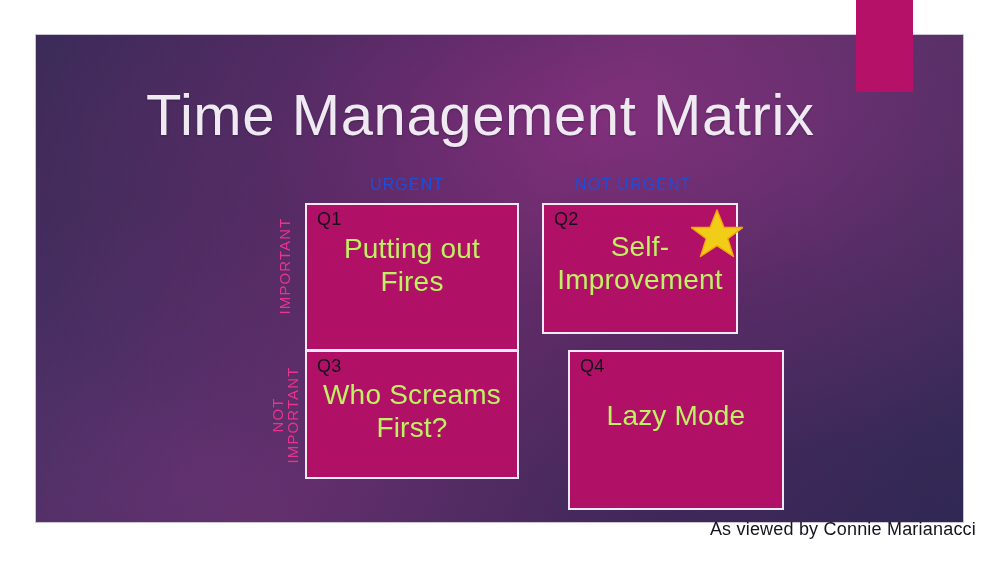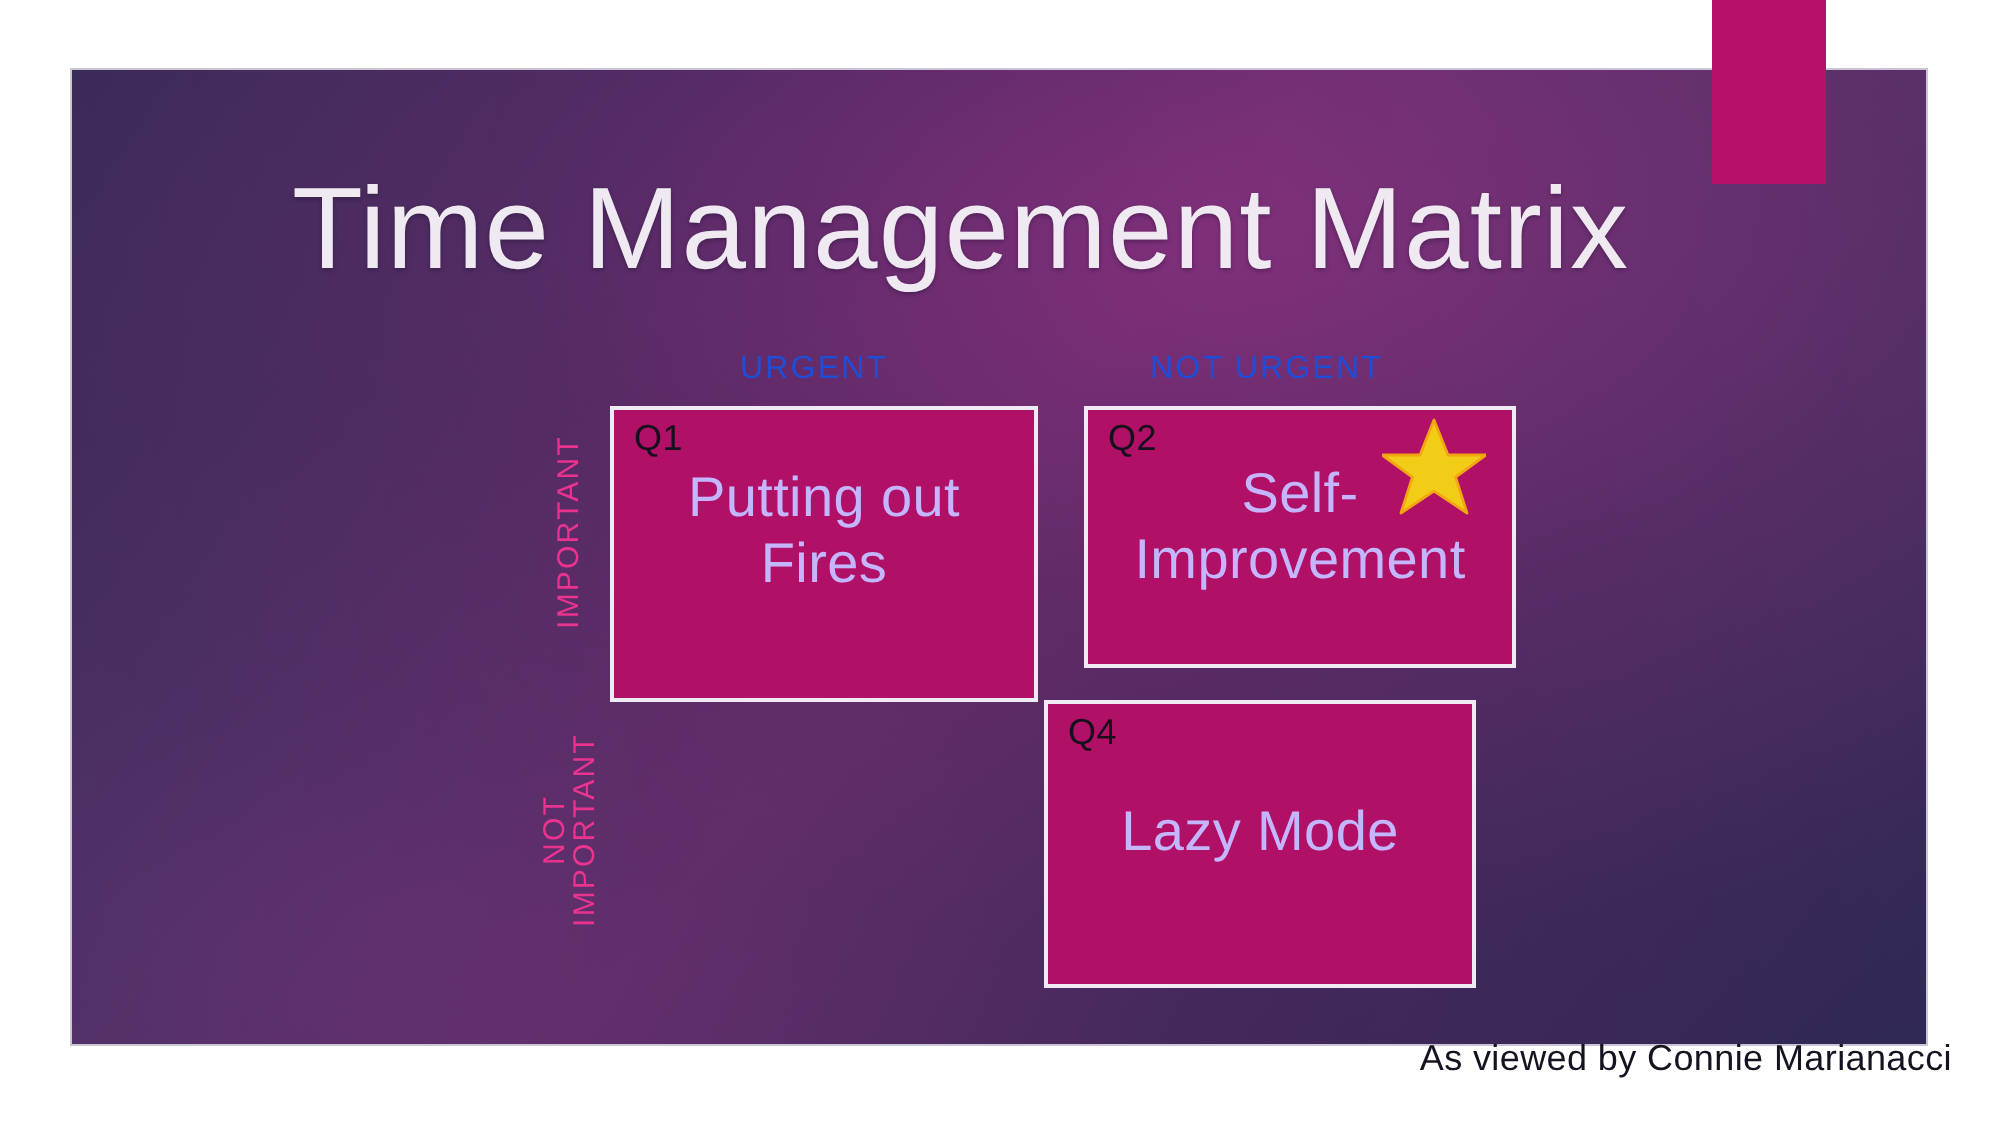--- a/index.html
+++ b/index.html
@@ -125,40 +125,40 @@
 
   
   .quad {
     position: absolute;
     background: #b01065;
     border: 2px solid #f0eaf4;
     box-sizing: border-box;
     z-index: 4;
   }
   #quad-q1 { left: 269px; top: 168px; width: 214px; height: 148px; }
-  #quad-q2 { left: 506px; top: 168px; width: 216px; height: 131px; }
+  #quad-q2 { left: 506px; top: 168px; width: 196px; height: 131px; }
   #quad-q3 { left: 269px; top: 315px; width: 214px; height: 129px; }
-  #quad-q4 { left: 486px; top: 315px; width: 216px; height: 144px; }
+  #quad-q4 { left: 532px; top: 315px; width: 216px; height: 160px; }
 
   .quad-tag {
     position: absolute;
     left: 10px;
     top: 4px;
     font-size: 18px;
     font-weight: 400;
     color: #15111c;
     letter-spacing: 0.3px;
   }
 
   .quad-body {
     position: absolute;
     left: 6px;
     right: 6px;
     text-align: center;
-    color: #c4b5fd;
+    color: #bef264;
     font-weight: 300;
     letter-spacing: 0.2px;
     line-height: 1.17;
   }
   #quad-q1 .quad-body { top: 28px; font-size: 28px; }
   #quad-q2 .quad-body { top: 26px; font-size: 28px; }
   #quad-q3 .quad-body { top: 27px; font-size: 28px; }
   #quad-q4 .quad-body { top: 48px; font-size: 28px; }
 
   
@@ -211,20 +211,24 @@
     <div class="quad" id="quad-q1">
       <div class="quad-tag">Q1</div>
       <div class="quad-body">Putting out Fires</div>
     </div>
 
     <div class="quad" id="quad-q2">
       <div class="quad-tag">Q2</div>
       <div class="quad-body">Self-Improvement</div>
     </div>
 
+    <div class="quad" id="quad-q3">
+      <div class="quad-tag">Q3</div>
+      <div class="quad-body">Who Screams First?</div>
+    </div>
 
     <div class="quad" id="quad-q4">
       <div class="quad-tag">Q4</div>
       <div class="quad-body">Lazy Mode</div>
     </div>
 
     <svg id="star-icon" viewBox="0 0 52 50">
       <polygon points="26,2 33,19.5 52,19.5 36.8,30.6 42.5,48.5 26,37.6 9.5,48.5 15.2,30.6 0,19.5 19,19.5" fill="#f2cd18" stroke="#f2a612" stroke-width="1.4" stroke-linejoin="round"></polygon>
     </svg>
 

